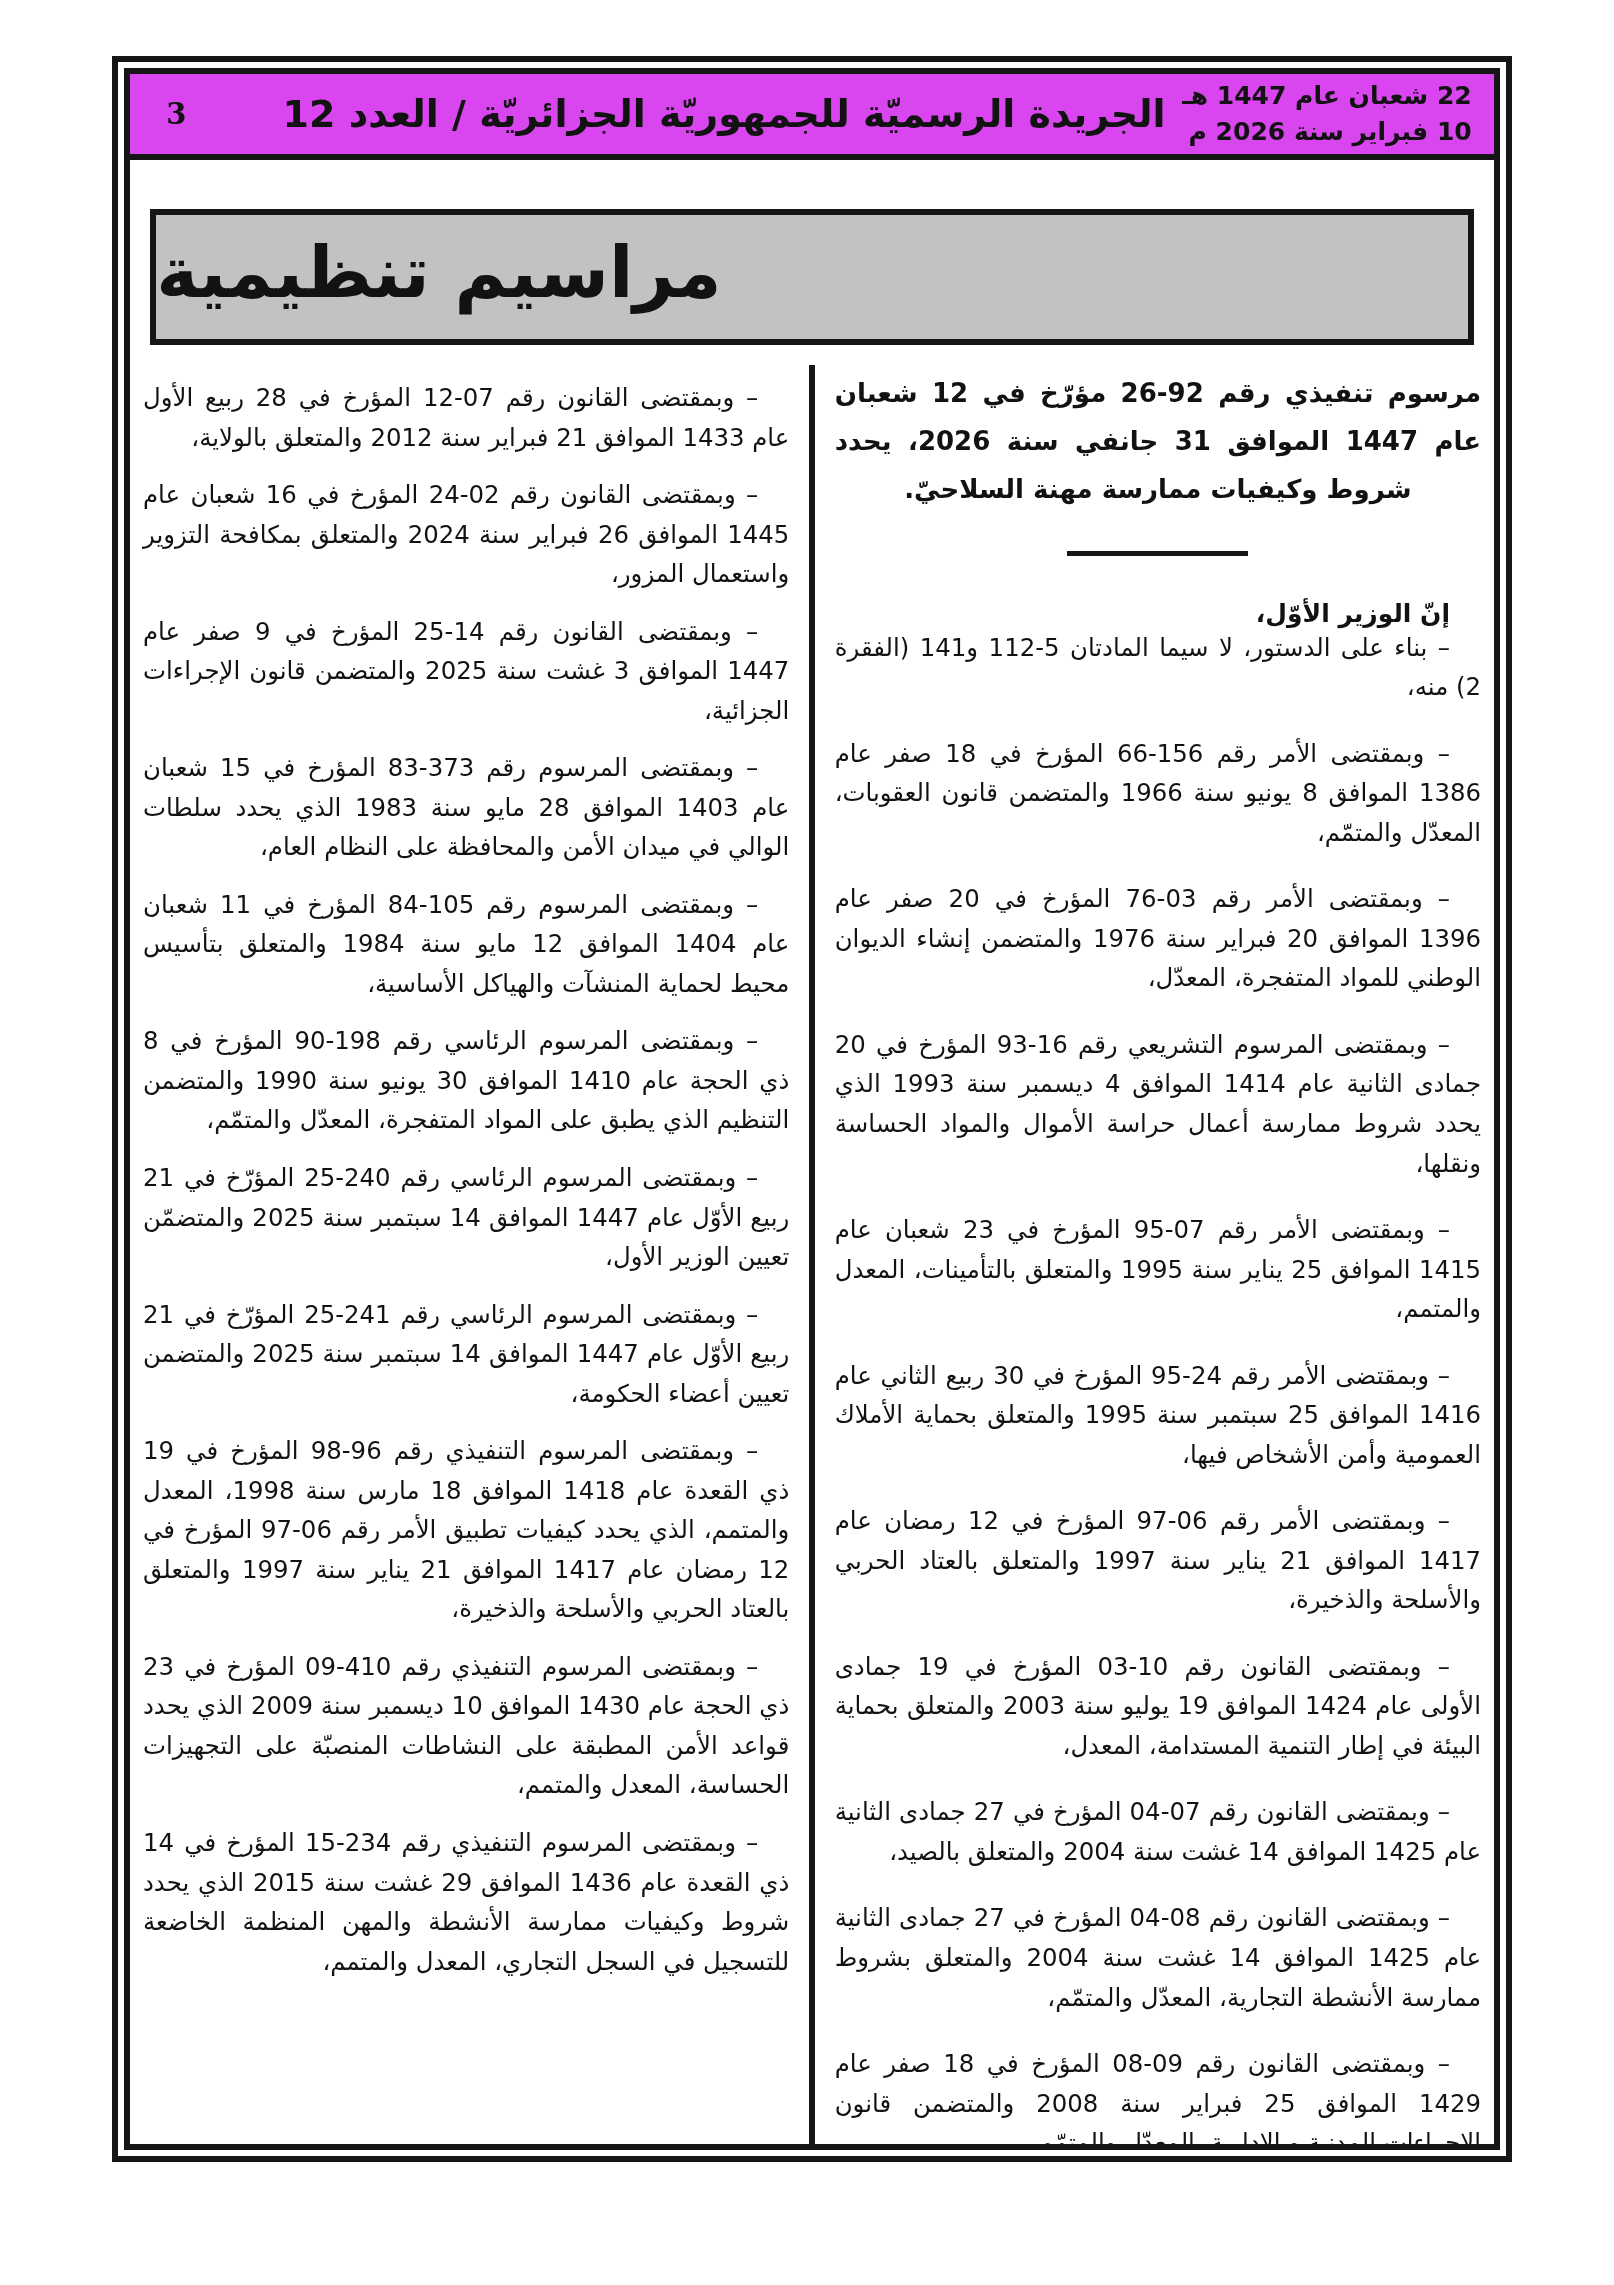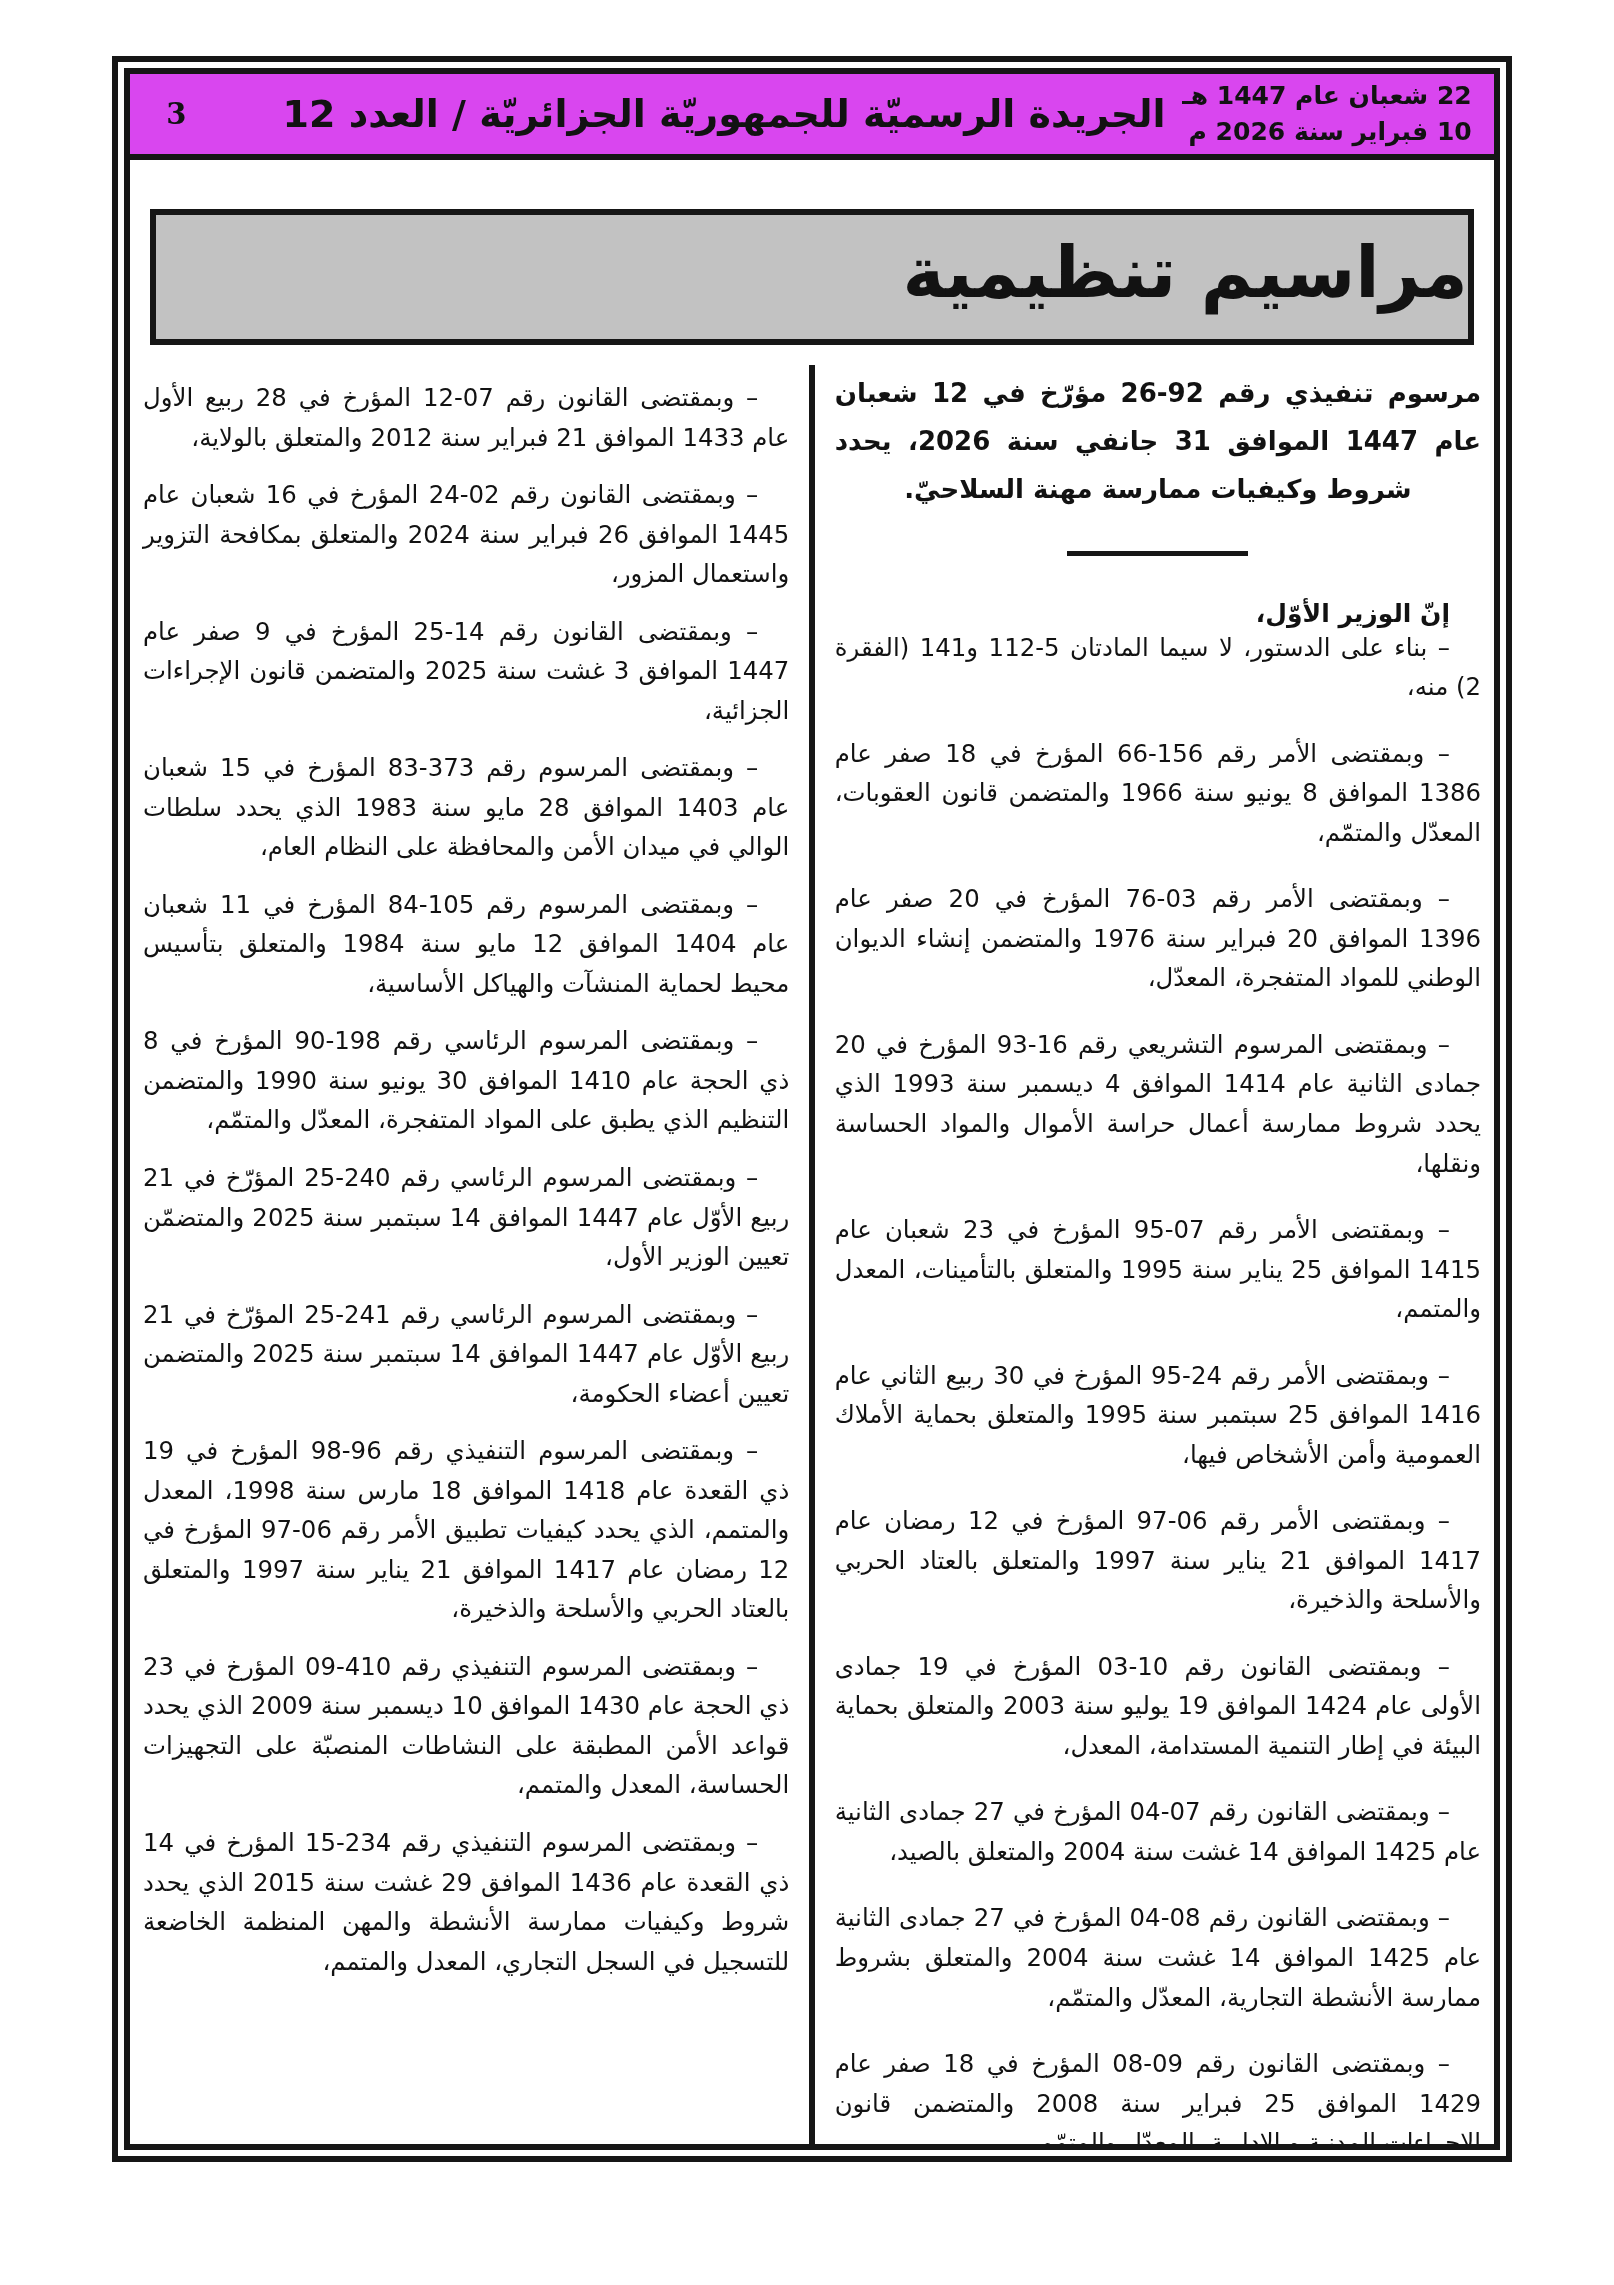--- a/index.html
+++ b/index.html
@@ -63,21 +63,21 @@
     font-weight: bold;
     font-size: 29px;
   }
   .section-title-box {
     flex: 0 0 136px;
     margin: 49px 20px 0 20px;
     background: #c2c2c2;
     border: 6.3px solid #161616;
     display: flex;
     align-items: center;
-    justify-content: flex-start;
+    justify-content: flex-end;
   }
   .section-title-text {
     font-weight: bold;
     font-size: 71px;
     line-height: 1;
     padding-bottom: 9px;
   }
   .columns {
     flex: 1 1 auto;
     margin-top: 20px;

